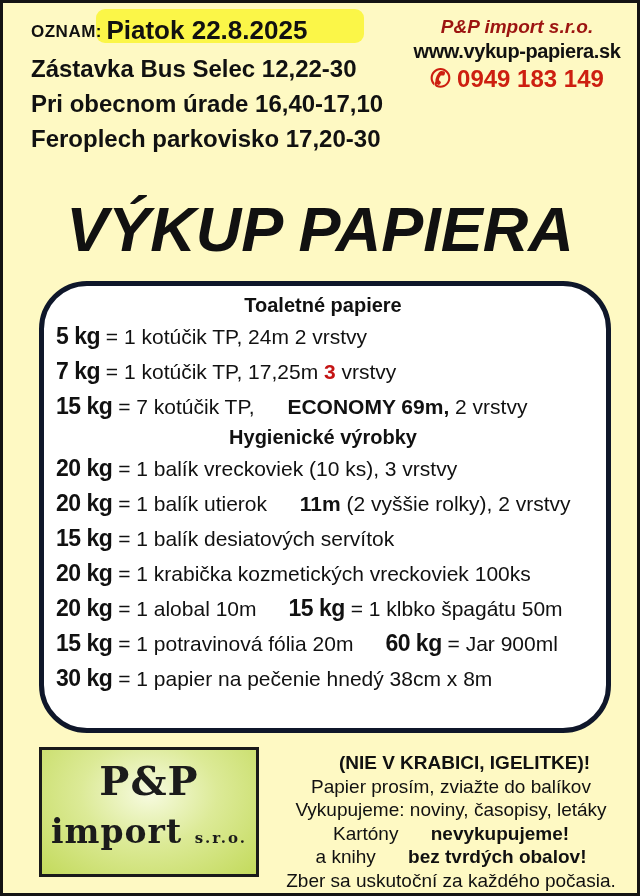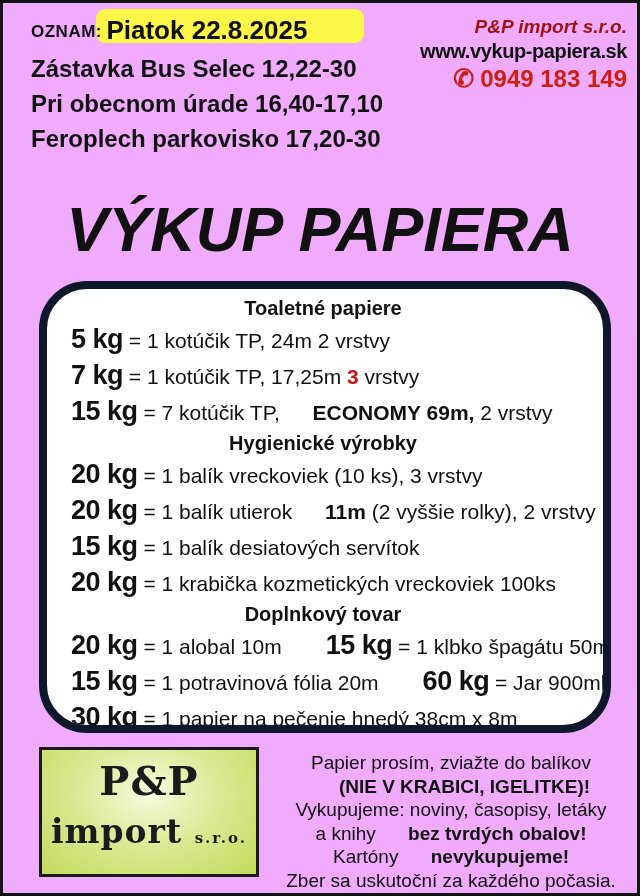--- a/index.html
+++ b/index.html
@@ -1,47 +1,47 @@
 <!DOCTYPE html>
 <html><head>
 <meta charset="utf-8">
 <style>
   html,body{margin:0;padding:0;background:#888;}
   .page{
     position:relative;width:640px;height:896px;margin:0 auto;
-    background:#f0abfc;border:3px solid #141414;box-sizing:border-box;
+    background:#fef9c3;border:3px solid #141414;box-sizing:border-box;
     font-family:"Liberation Sans",sans-serif;color:#111;overflow:hidden;
   }
   
   .hl{position:absolute;left:93px;top:6px;width:268px;height:34px;
       background:#fbf648;border-radius:9px;}
   
   .announce{position:absolute;left:28px;top:10px;}
   .oznam-row{white-space:nowrap;line-height:34px;}
   .oznam{font-size:17px;font-weight:bold;letter-spacing:.5px;vertical-align:2px;}
   .date{font-size:26px;font-weight:bold;}
   .sched-line{font-size:24px;font-weight:bold;line-height:35px;white-space:nowrap;}
   
-  .corp{position:absolute;right:10px;top:12px;width:220px;text-align:right;}
+  .corp{position:absolute;right:10px;top:12px;width:220px;text-align:center;}
   .corp .name{font-size:19px;font-weight:bold;font-style:italic;color:#9c1410;line-height:24px;}
   .corp .web{font-size:20px;font-weight:bold;letter-spacing:-.4px;line-height:24px;}
   .corp .tel{font-size:24px;font-weight:bold;color:#cd1f10;line-height:30px;}
   .corp .tel .ph{font-size:25px;margin-right:6px;}
   
   .title{position:absolute;left:0;right:0;top:190px;text-align:center;
          font-size:63px;font-weight:bold;font-style:italic;letter-spacing:0;
          white-space:nowrap;}
   
   .pbox{position:absolute;left:36px;top:278px;width:572px;height:452px;
-        background:#ffffff;border:8px solid #0f172a;border-radius:48px;
+        background:#ffffff;border:5px solid #0f172a;border-radius:48px;
         box-sizing:border-box;padding:6px 0 0 12px;overflow:hidden;}
   .sect-h{text-align:center;font-size:20px;font-weight:bold;line-height:27px;
           margin-right:16px;}
   .pline{font-size:21px;line-height:34px;white-space:nowrap;}
-  .kg{font-size:27px;font-weight:bold;letter-spacing:-.5px;margin-left:12px;}
+  .kg{font-size:23px;font-weight:bold;letter-spacing:-.5px;}
   .bd{font-weight:bold;padding-left:27px;}
   .rd{color:#c41414;font-weight:bold;}
   .gap{display:inline-block;width:32px;}
   
   .logo{position:absolute;left:36px;top:744px;width:220px;height:130px;
         border:3px solid #1a1a1a;box-sizing:border-box;text-align:center;
         background:radial-gradient(ellipse at 50% 35%, #f7fbe0 0%, #dcea97 45%, #c3da5c 100%);
         font-family:"DejaVu Serif",serif;font-weight:bold;color:#1b1b1b;}
   .logo .l1{font-size:40px;line-height:62px;margin-top:0;letter-spacing:1px;}
   .logo .l2{font-size:33px;line-height:40px;letter-spacing:1px;}
@@ -83,36 +83,35 @@
   <div class="pbox" id="pricelist">
       <div class="sect-h">Toaletné papiere</div>
       <div class="pline"><span class="kg">5 kg</span><span> = 1 kotúčik TP, 24m 2 vrstvy</span></div>
       <div class="pline"><span class="kg">7 kg</span><span> = 1 kotúčik TP, 17,25m </span><span class="rd">3</span><span> vrstvy</span></div>
       <div class="pline"><span class="kg">15 kg</span><span> = 7 kotúčik TP, </span><span class="bd">ECONOMY 69m,</span><span> 2 vrstvy</span></div>
       <div class="sect-h">Hygienické výrobky</div>
       <div class="pline"><span class="kg">20 kg</span><span> = 1 balík vreckoviek (10 ks), 3 vrstvy</span></div>
       <div class="pline"><span class="kg">20 kg</span><span> = 1 balík utierok </span><span class="bd">11m</span><span> (2 vyššie rolky), 2 vrstvy</span></div>
       <div class="pline"><span class="kg">15 kg</span><span> = 1 balík desiatových servítok</span></div>
       <div class="pline"><span class="kg">20 kg</span><span> = 1 krabička kozmetických vreckoviek 100ks</span></div>
-      <div class="sect-h">Doplnkový tovar</div>
       <div class="pline"><span class="kg">20 kg</span><span> = 1 alobal 10m</span><span class="gap"></span><span class="kg">15 kg</span><span> = 1 klbko špagátu 50m</span></div>
       <div class="pline"><span class="kg">15 kg</span><span> = 1 potravinová fólia 20m</span><span class="gap"></span><span class="kg">60 kg</span><span> = Jar 900ml</span></div>
       <div class="pline"><span class="kg">30 kg</span><span> = 1 papier na pečenie hnedý 38cm x 8m</span></div>
     </div>
 
   <div class="logo">
     <div class="l1">P&amp;P</div>
     <div class="l2">
       <span>import</span>
       <span class="suffix">s.r.o.</span>
     </div>
   </div>
 
   <div class="note" id="footer-note">
+      <div class="nline"><span class="bd">(NIE V KRABICI, IGELITKE)!</span></div>
       <div class="nline"><span>Papier prosím, zviažte do balíkov</span></div>
-      <div class="nline"><span class="bd">(NIE V KRABICI, IGELITKE)!</span></div>
       <div class="nline"><span>Vykupujeme: noviny, časopisy, letáky</span></div>
+      <div class="nline"><span>Kartóny </span><span class="bd">nevykupujeme!</span></div>
       <div class="nline"><span>a knihy </span><span class="bd">bez tvrdých obalov!</span></div>
-      <div class="nline"><span>Kartóny </span><span class="bd">nevykupujeme!</span></div>
       <div class="nline"><span>Zber sa uskutoční za každého počasia.</span></div>
     </div>
 
 </div>
 
 </body></html>

